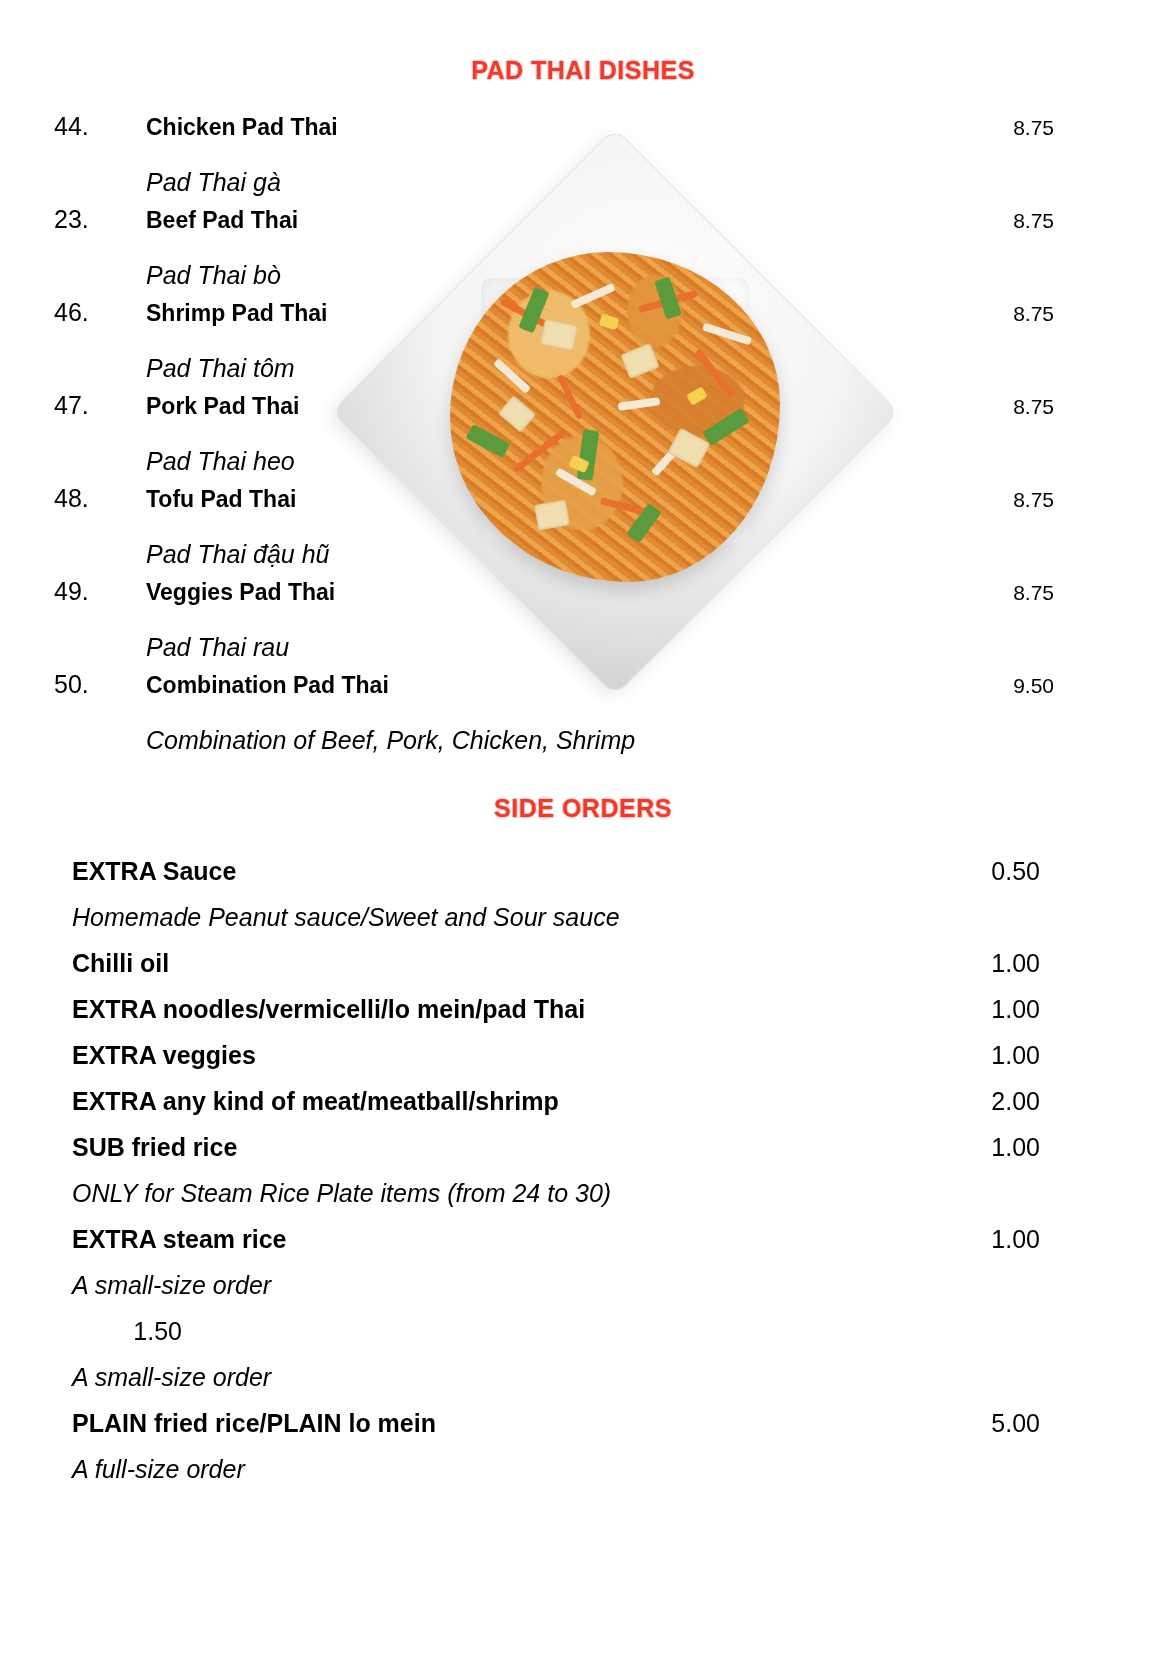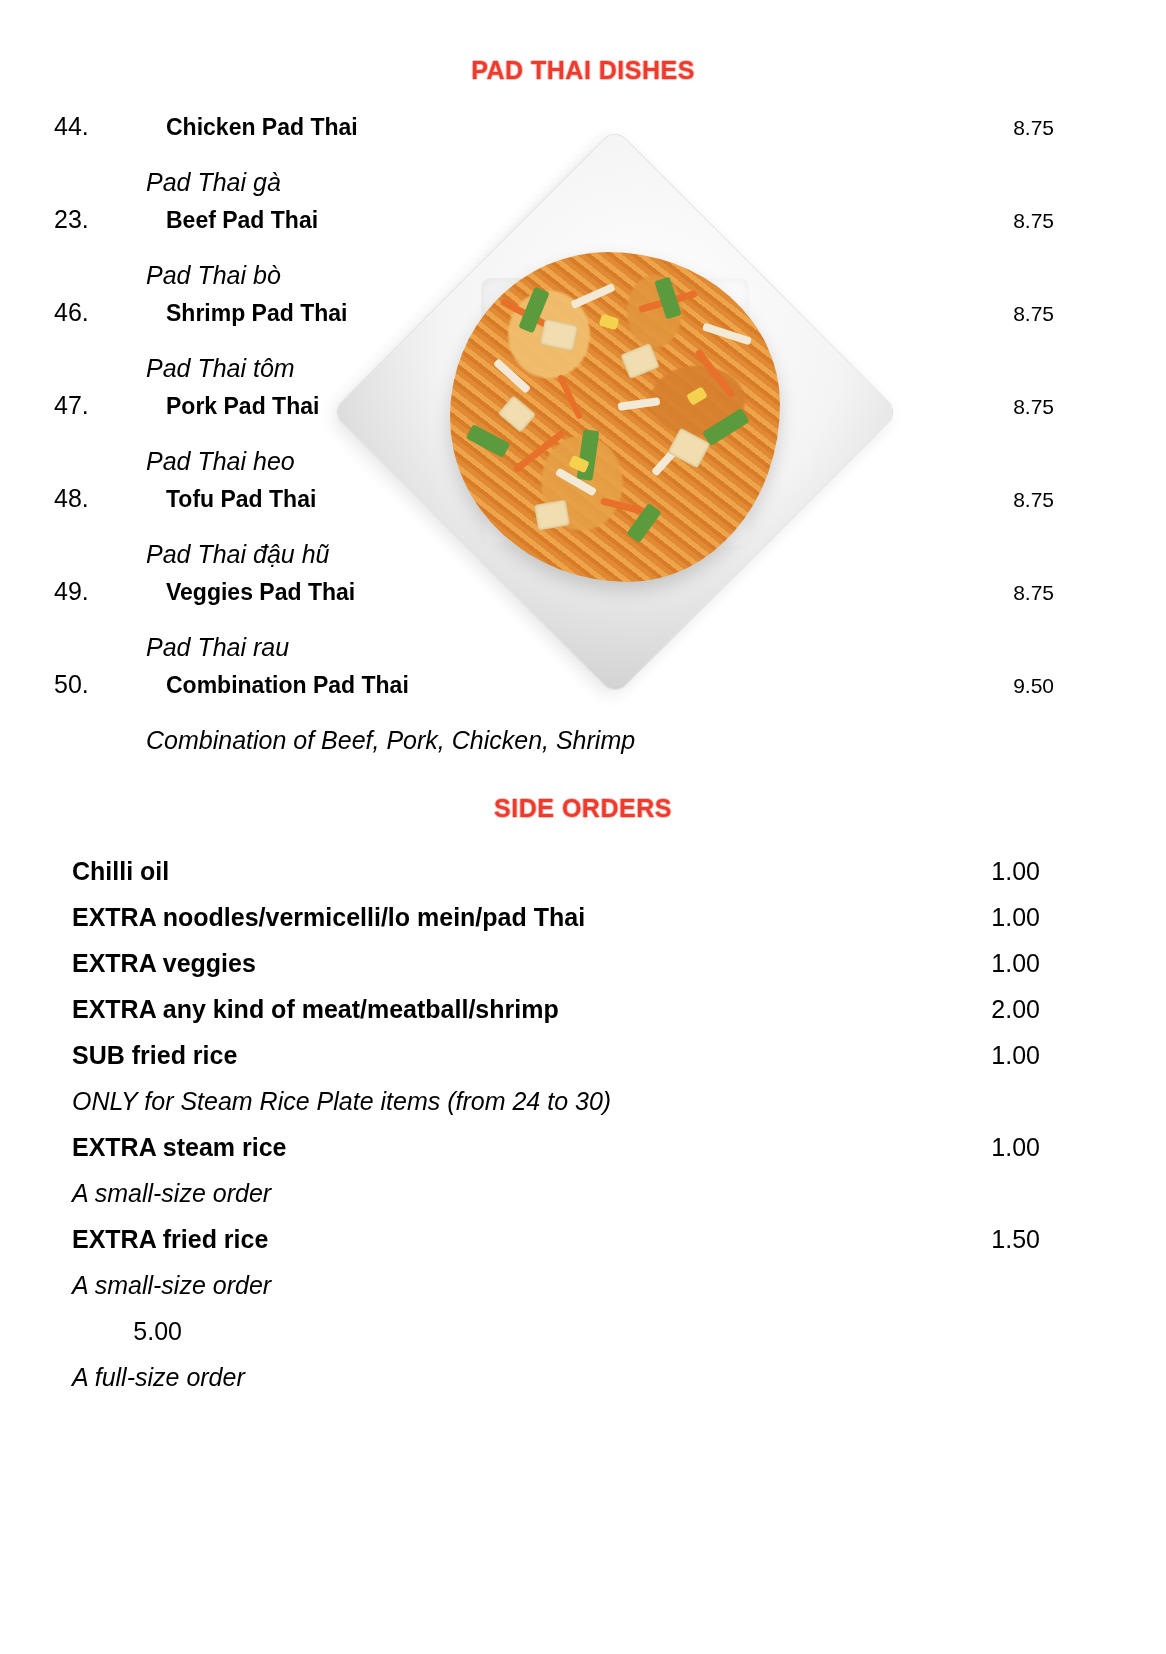--- a/index.html
+++ b/index.html
@@ -58,21 +58,20 @@
     width: 1000px;
   }
   .pt-item {
     position: relative;
     height: 93px;
   }
   .pt-row {
     display: flex;
     align-items: baseline;
     height: 47px;
-    gap: 20px;
   }
   .pt-num {
     width: 92px;
     font-size: 25px;
     font-weight: normal;
     flex: none;
   }
   .pt-name {
     font-size: 23px;
     font-weight: bold;
@@ -304,20 +303,27 @@
       <span class="bit egg" style="left:150px; top:64px;  width:18px; height:12px; transform:rotate(16deg);"></span>
       <span class="bit egg" style="left:238px; top:138px; width:18px; height:12px; transform:rotate(-30deg);"></span>
       <span class="bit egg" style="left:120px; top:206px; width:18px; height:12px; transform:rotate(24deg);"></span>
     </div>
   </div>
 
   <div class="section-title" id="side-orders-title">SIDE ORDERS</div>
 
   <div class="side-list">
 
+    <div>
+      <div class="side-row">
+        <span class="side-name">EXTRA Sauce</span>
+        <span class="side-price">0.50</span>
+      </div>
+      <div class="side-desc">Homemade Peanut sauce/Sweet and Sour sauce</div>
+    </div>
 
     <div>
       <div class="side-row">
         <span class="side-name">Chilli oil</span>
         <span class="side-price">1.00</span>
       </div>
     </div>
 
     <div>
       <div class="side-row">
@@ -351,28 +357,28 @@
     <div>
       <div class="side-row">
         <span class="side-name">EXTRA steam rice</span>
         <span class="side-price">1.00</span>
       </div>
       <div class="side-desc">A small-size order</div>
     </div>
 
     <div>
       <div class="side-row">
-        <span class="side-name">EXTRA fried rice</span>
         <span class="side-price">1.50</span>
       </div>
       <div class="side-desc">A small-size order</div>
     </div>
 
     <div>
       <div class="side-row">
+        <span class="side-name">PLAIN fried rice/PLAIN lo mein</span>
         <span class="side-price">5.00</span>
       </div>
       <div class="side-desc">A full-size order</div>
     </div>
 
   </div>
 
 </div>
 
 </body></html>

